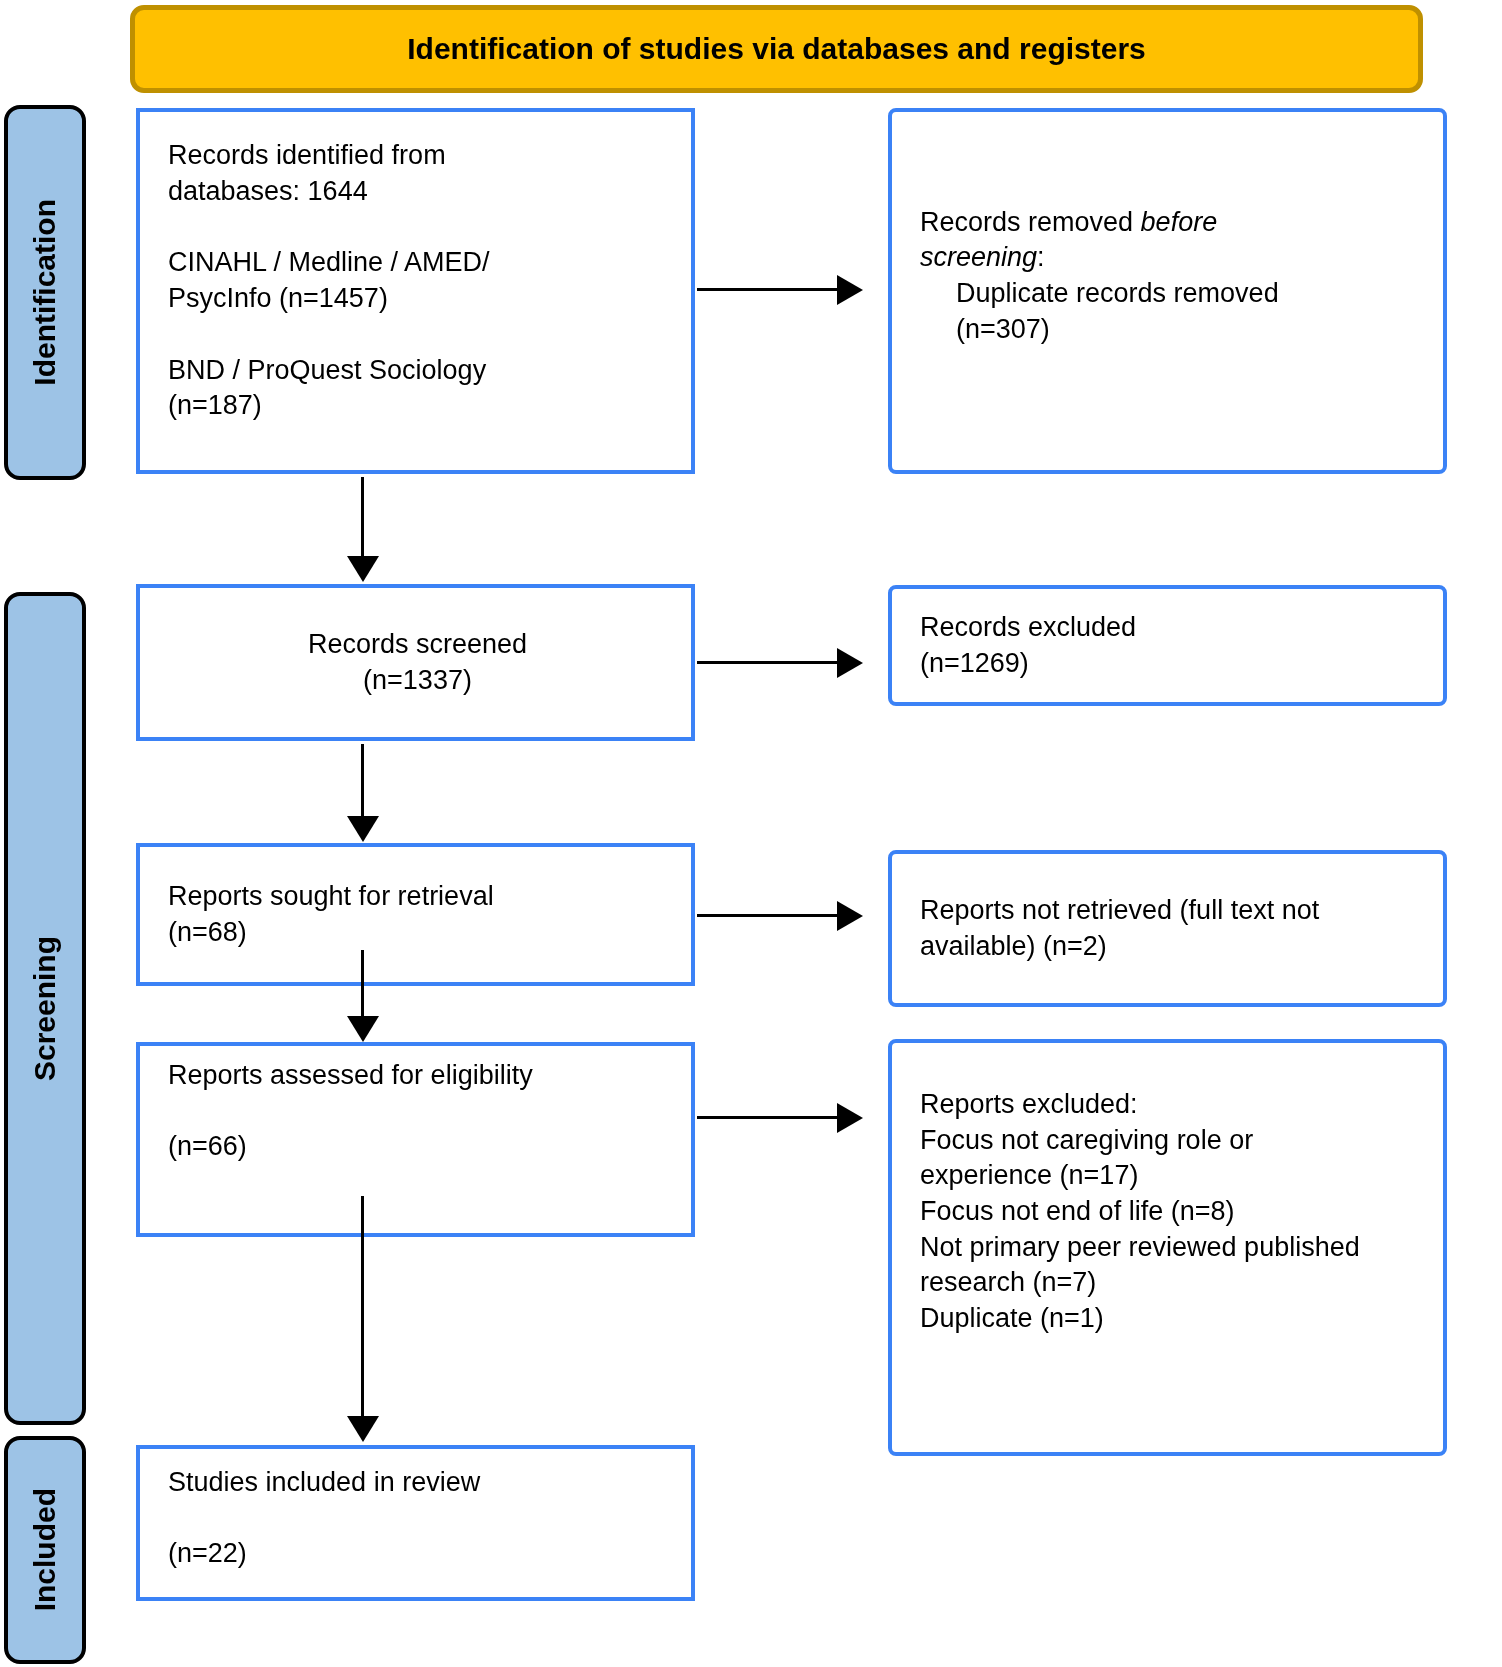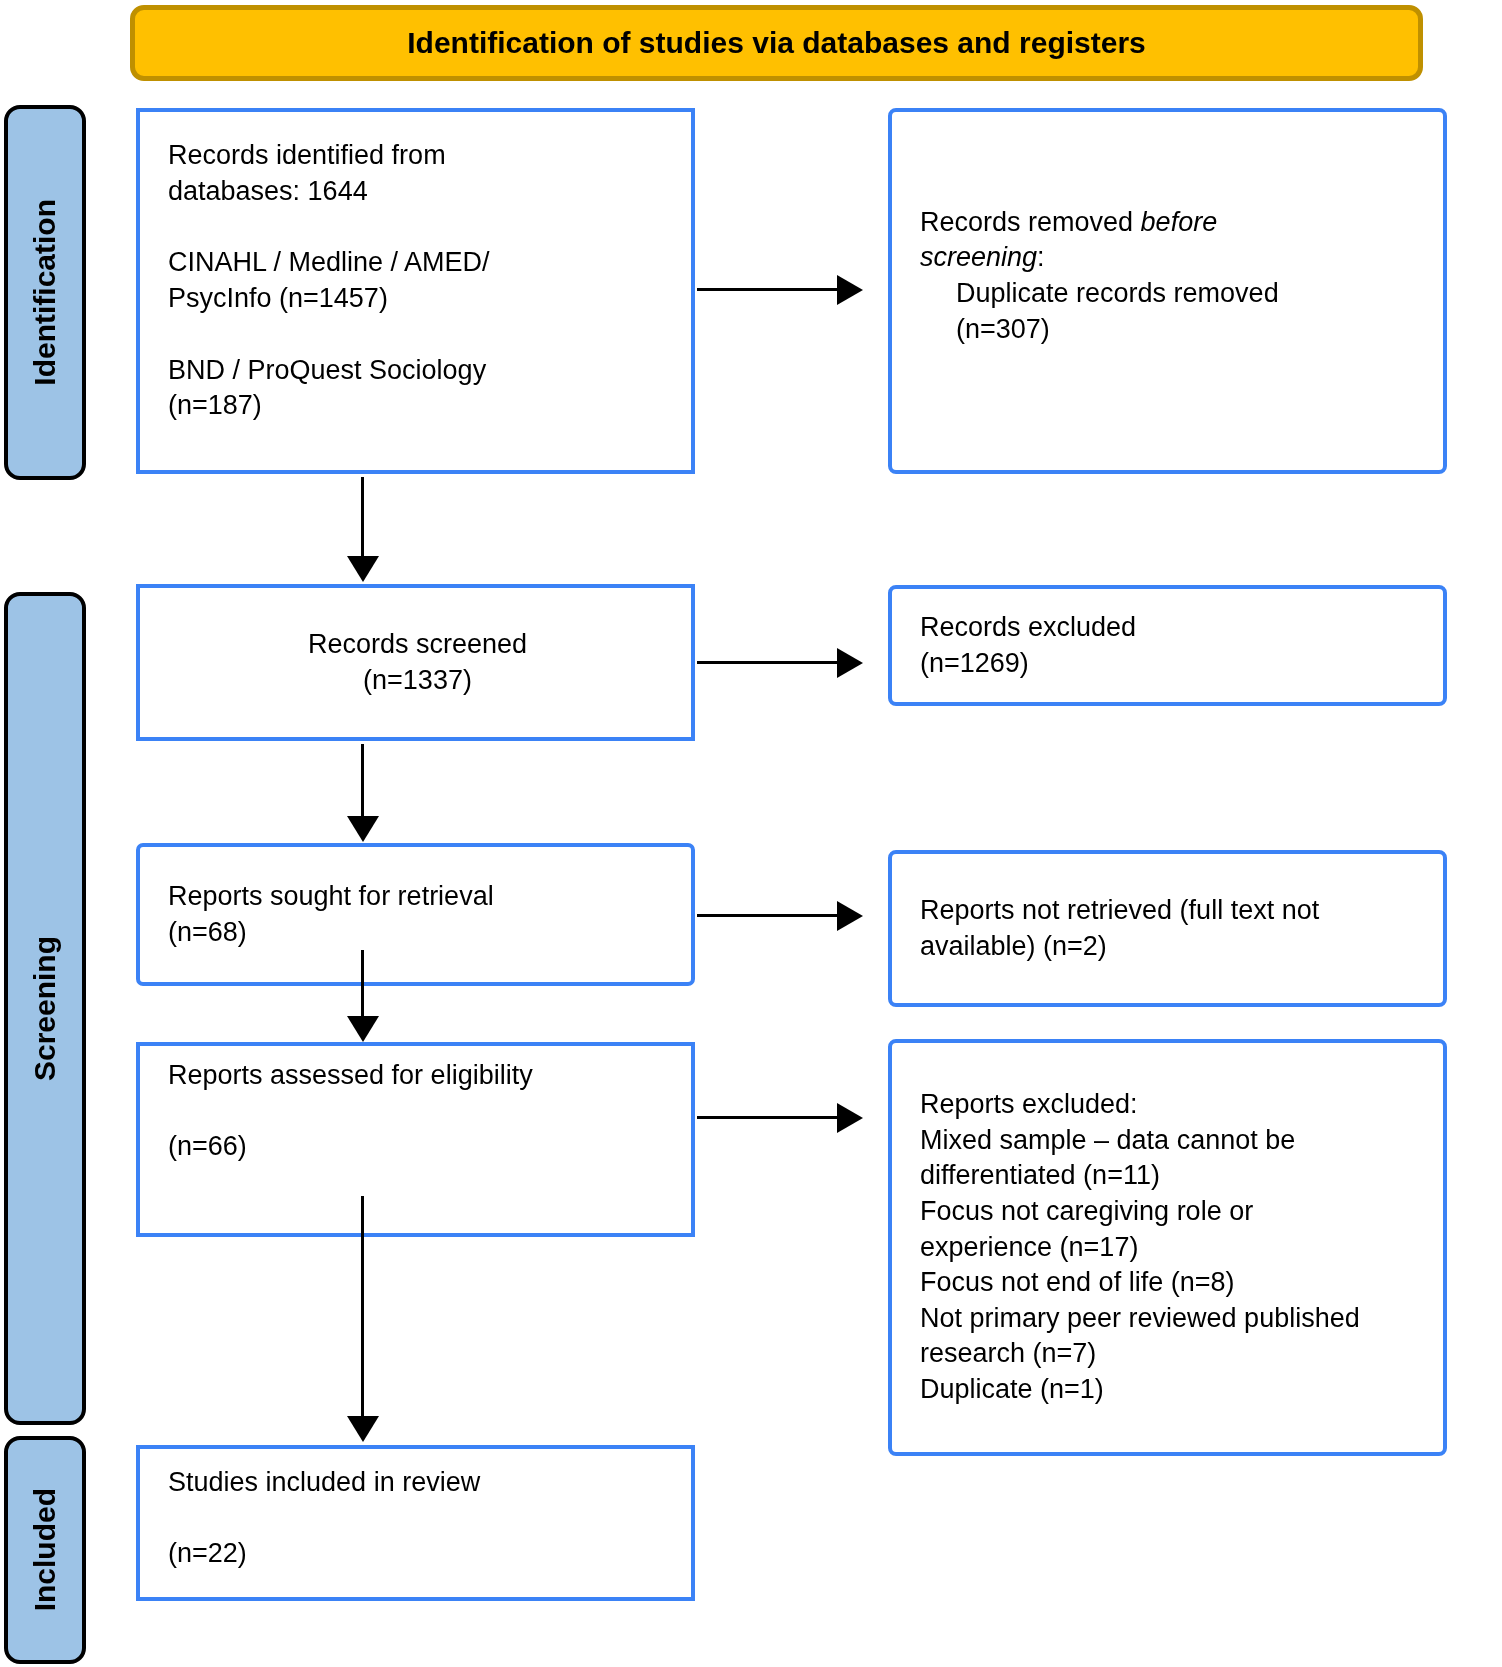--- a/index.html
+++ b/index.html
@@ -7,21 +7,21 @@
   body { font-family: "Liberation Sans", sans-serif; color: #000; }
   .canvas {
     position: relative;
     width: 1502px;
     height: 1667px;
     background: #ffffff;
     overflow: hidden;
   }
   .banner {
     position: absolute;
-    left: 130px; top: 5px; width: 1293px; height: 76px;
+    left: 130px; top: 5px; width: 1293px; height: 88px;
     background: #FFC000;
     border: 5px solid #BF9000;
     border-radius: 14px;
     display: flex; align-items: center; justify-content: center;
     font-size: 30px; font-weight: bold;
   }
   .stage {
     position: absolute;
     left: 4px; width: 82px;
     background: #9DC3E6;
@@ -58,21 +58,21 @@
   .b-removed {
     top: 108px; height: 366px;
     padding: 0 24px 30px 28px;
     display: flex; flex-direction: column; justify-content: center;
   }
   .b-removed .detail { margin-left: 36px; }
   .em { font-style: italic; }
 
   .b-screened   { top: 584px; height: 157px; padding: 0 24px 0 28px; display: flex; flex-direction: column; justify-content: center; text-align: center; }
   .b-excluded   { top: 585px; height: 121px; padding: 0 24px 0 28px; display: flex; flex-direction: column; justify-content: center; }
-  .b-sought     { top: 843px; height: 143px; padding: 0 24px 0 28px; display: flex; flex-direction: column; justify-content: center; border-radius: 7px; }
+  .b-sought     { top: 843px; height: 143px; padding: 0 24px 0 28px; display: flex; flex-direction: column; justify-content: center; }
   .b-notretr    { top: 850px; height: 157px; padding: 0 24px 0 28px; display: flex; flex-direction: column; justify-content: center; }
   .b-assessed   { top: 1042px; height: 195px; padding: 12px 24px 4px 28px; }
   .b-repexcl    { top: 1039px; height: 417px; padding: 44px 14px 0 28px; }
   .b-included   { top: 1445px; height: 156px; padding: 16px 24px 0 28px; }
 
   .varrow {
     position: absolute;
     width: 3px;
     background: #000;
   }
@@ -164,22 +164,20 @@
   </div>
 
   <div class="fbox col-l b-assessed">
     <div class="pre">Reports assessed for eligibility
 
 (n=66)</div>
   </div>
 
   <div class="fbox col-r b-repexcl">
     <div>Reports excluded:</div>
-    <div class="pre">Mixed sample – data cannot be
-differentiated (n=11)</div>
     <div class="pre">Focus not caregiving role or
 experience (n=17)</div>
     <div class="pre">Focus not end of life (n=8)</div>
     <div class="pre">Not primary peer reviewed published
 research (n=7)</div>
     <div class="pre">Duplicate (n=1)</div>
   </div>
 
   <div class="fbox col-l b-included">
     <div class="pre">Studies included in review

